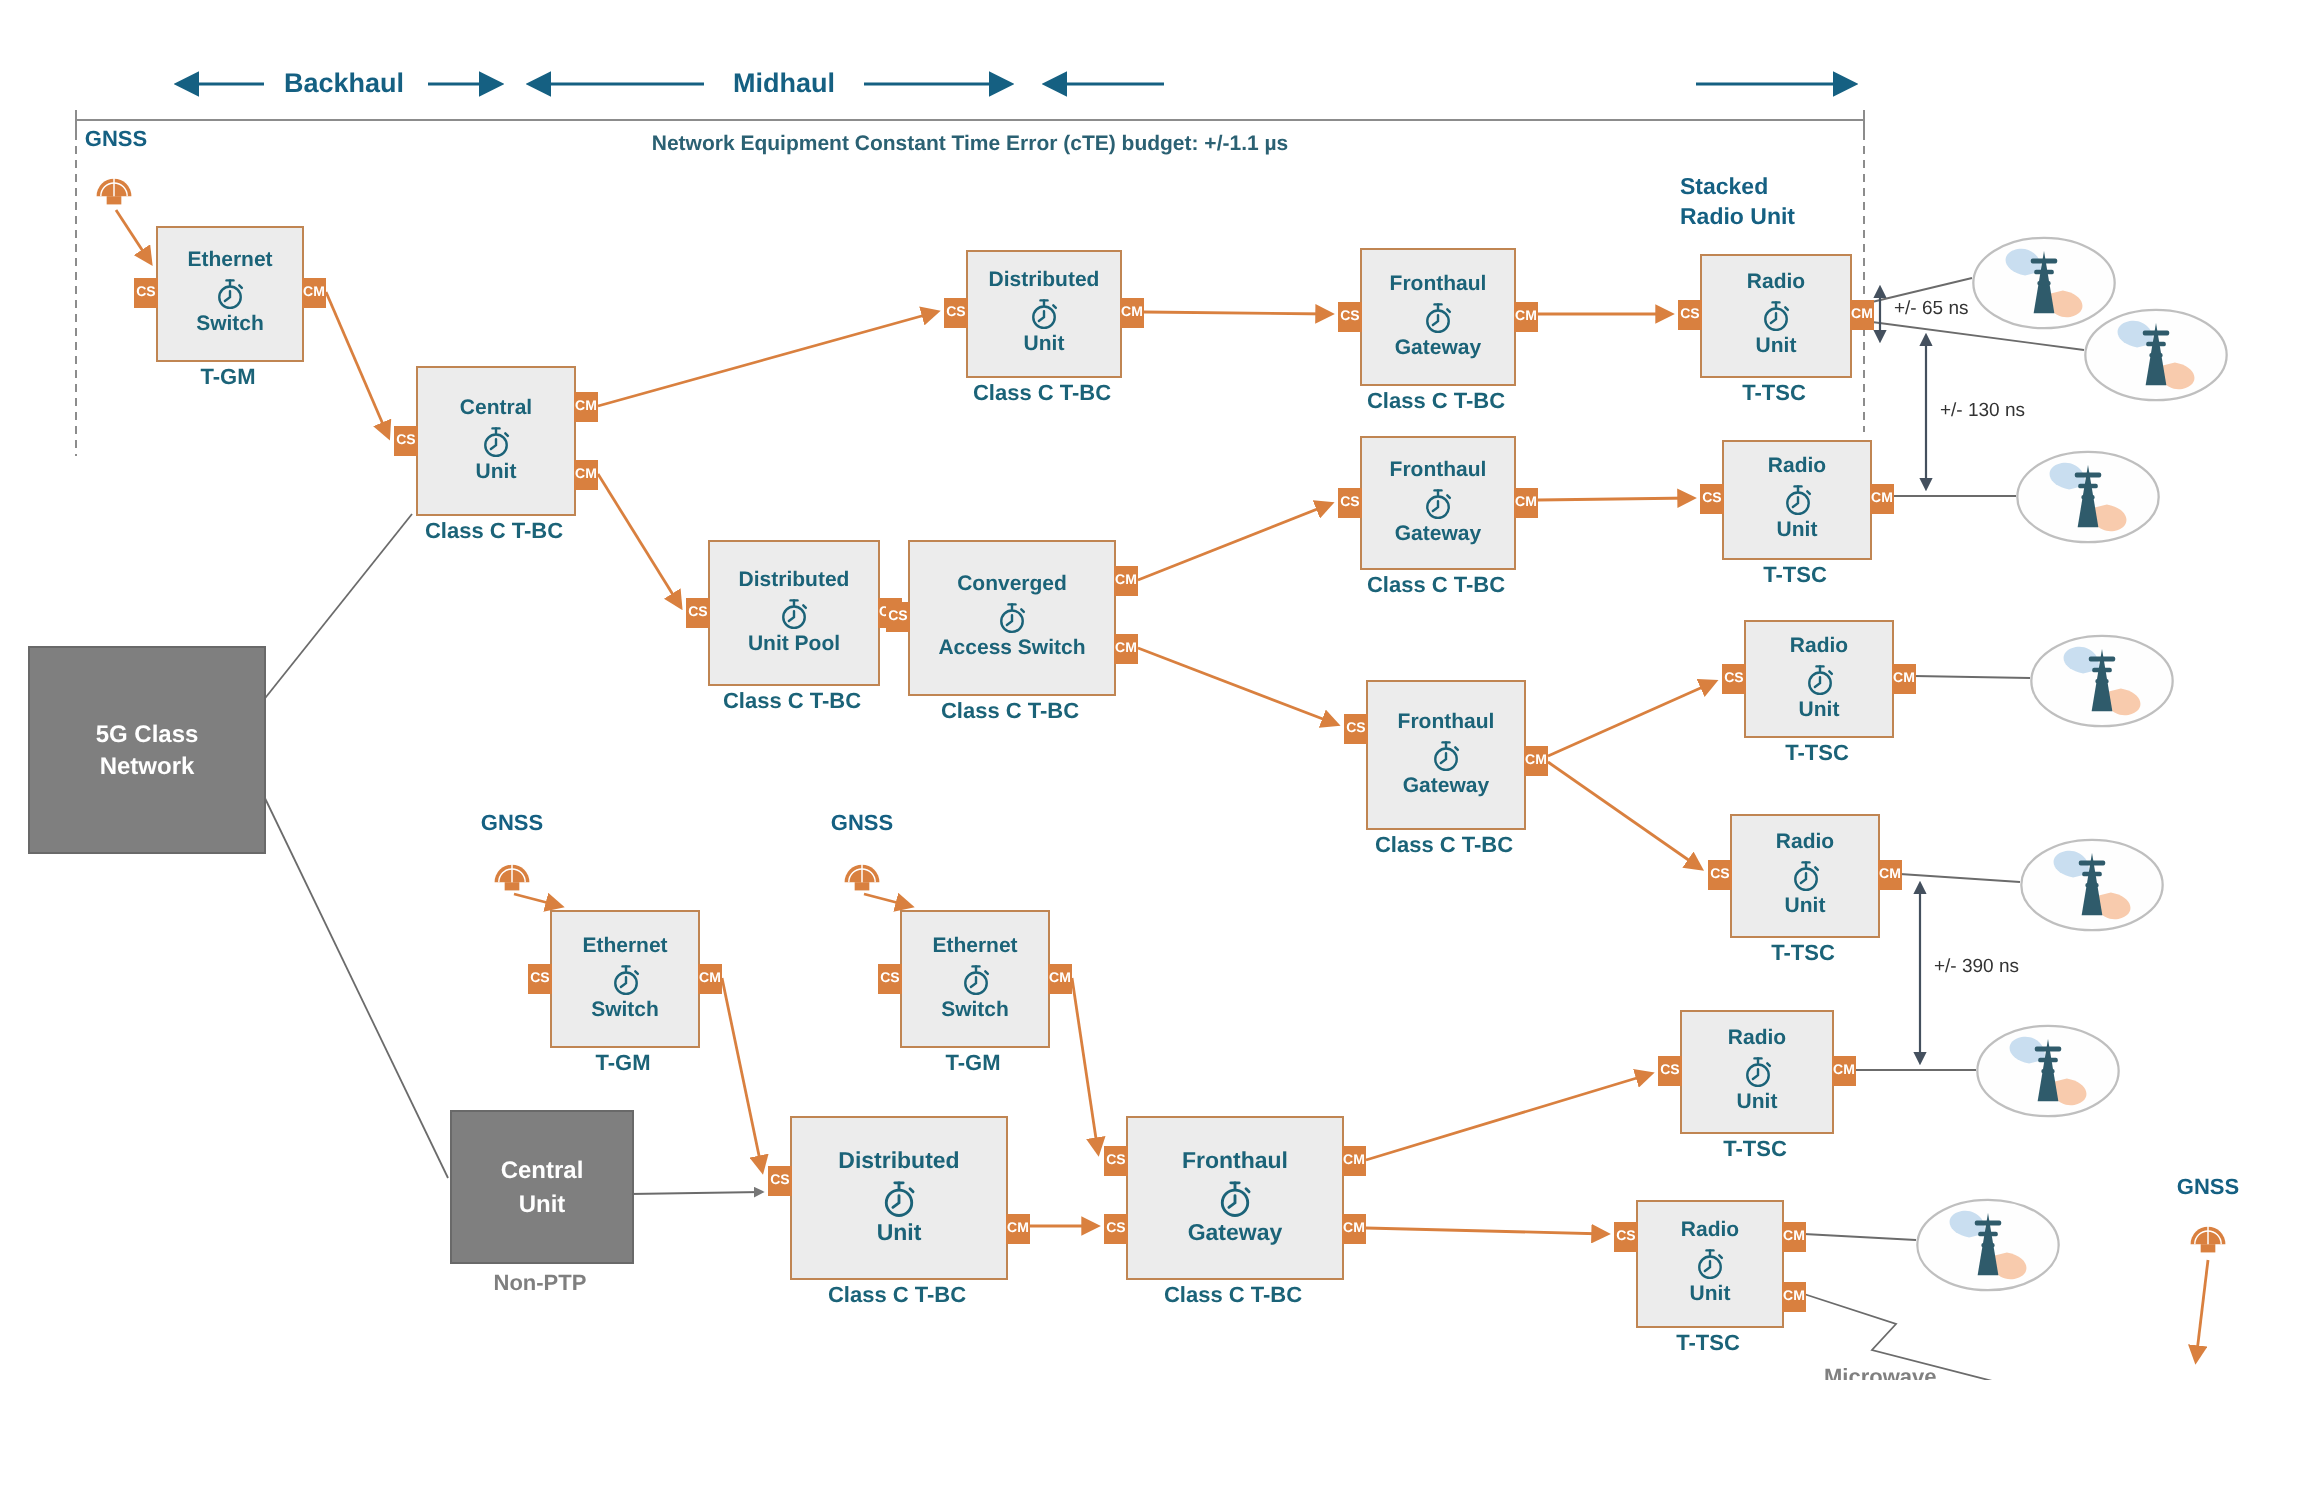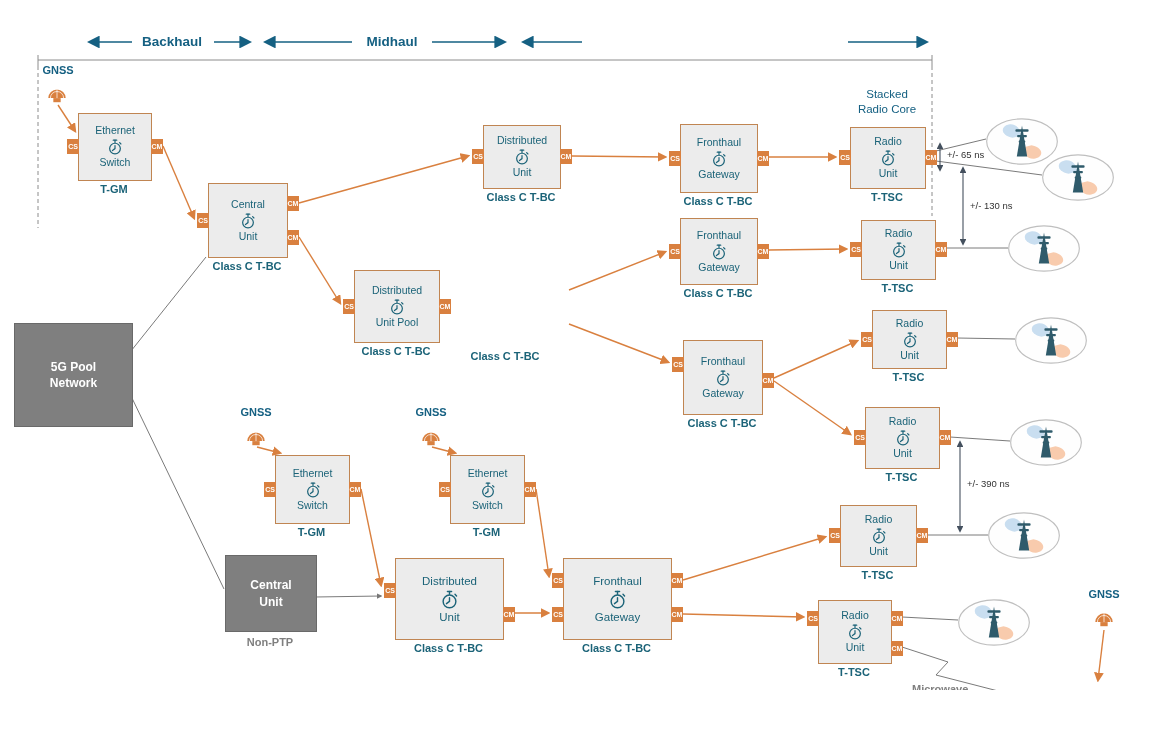--- a/index.html
+++ b/index.html
@@ -1,37 +1,37 @@
 <!DOCTYPE html>
 <html><head>
 <meta charset="utf-8">
 <style>
   html,body{margin:0;padding:0}
   body{font-family:"Liberation Sans",sans-serif;background:#fff}
   #canvas{position:relative;width:1152px;height:690px;background:#fff;overflow:hidden}
   #wires{position:absolute;left:0;top:0;z-index:1}
   .node{position:absolute;z-index:2;background:#ECECEC;border:1px solid #C08552;display:flex;flex-direction:column;align-items:center;justify-content:center;row-gap:1px}
-  .node .t{font-size:10.5px;font-weight:400;color:#1B6378;line-height:1.1;text-align:center;white-space:nowrap}
+  .node .t{font-size:10.5px;font-weight:700;color:#1B6378;line-height:1.1;text-align:center;white-space:nowrap}
   .node.lg .t{font-size:11.5px}
   .clk{width:16px;height:16px;margin:1px 0;flex:none}
   .node.lg .clk{width:19px;height:19px}
   .port{position:absolute;width:12px;height:15px;background:#D9803F;color:#fff;font-size:7px;font-weight:700;display:flex;align-items:center;justify-content:center;line-height:1;z-index:3}
   .port.l{left:-12px}
   .port.r{right:-12px}
   .cap{position:absolute;z-index:2;font-size:11px;font-weight:700;color:#1B6378;text-align:center;white-space:nowrap}
   .cap.nonptp{color:#7F7F7F}
   .graybox{position:absolute;z-index:2;background:#7F7F7F;border:1px solid #696969;color:#fff;display:flex;flex-direction:column;align-items:center;justify-content:center;row-gap:2px}
   .graybox .t{font-size:12px;font-weight:700;line-height:1.2}
   .hdr{position:absolute;z-index:2;color:#156082;font-weight:700;font-size:13.5px;text-align:center;white-space:nowrap}
   .lbl{position:absolute;z-index:3;white-space:nowrap}
   .budget{font-size:10.5px;font-weight:700;color:#2B6173;text-align:center}
   .gnss{font-size:11px;font-weight:700;color:#156082;text-align:center}
   .tol{font-size:9.5px;color:#333}
   .mw{font-size:11px;font-weight:700;color:#808080}
-  .stacked{font-size:11.5px;font-weight:400;color:#156082;text-align:center;line-height:1.3}
+  .stacked{font-size:11.5px;font-weight:700;color:#156082;text-align:left;line-height:1.3}
 </style>
 </head>
 <body>
 
 <div id="canvas">
 
 <svg id="wires" width="1152" height="744" viewBox="0 0 1152 744">
   <defs>
     <marker id="mO" viewBox="0 0 8 8" markerWidth="7" markerHeight="7" refX="6" refY="4" orient="auto">
           <path d="M0 0L8 4L0 8Z" fill="#D9803F"></path>
@@ -146,37 +146,38 @@
     <use href="#ant" x="1006" y="224" width="76" height="49"></use>
     <use href="#ant" x="1013" y="316" width="76" height="49"></use>
     <use href="#ant" x="1008" y="418" width="76" height="49"></use>
     <use href="#ant" x="986" y="511" width="76" height="49"></use>
     <use href="#ant" x="956" y="598" width="76" height="49"></use>
   </g>
 </svg>
 
 <div class="hdr" style="left:117px;top:34px;width:110px">Backhaul</div>
 <div class="hdr" style="left:337px;top:34px;width:110px">Midhaul</div>
+<div class="lbl budget" style="left:215px;top:66px;width:540px">Network Equipment Constant Time Error (cTE) budget: +/-1.1 µs</div>
 
 <div class="lbl gnss" style="left:38px;top:64px;width:40px">GNSS</div>
 <div class="lbl gnss" style="left:234px;top:406px;width:44px">GNSS</div>
 <div class="lbl gnss" style="left:409px;top:406px;width:44px">GNSS</div>
 <div class="lbl gnss" style="left:1082px;top:588px;width:44px">GNSS</div>
 
 <div class="lbl stacked" style="left:840px;top:87px;width:94px">
   <div>Stacked</div>
-  <div>Radio Core</div>
+  <div>Radio Unit</div>
 </div>
 <div class="lbl tol" style="left:947px;top:149px">+/- 65 ns</div>
 <div class="lbl tol" style="left:970px;top:200px">+/- 130 ns</div>
 <div class="lbl tol" style="left:967px;top:478px">+/- 390 ns</div>
 <div class="lbl mw" style="left:912px;top:683px">Microwave</div>
 
 <div class="graybox" style="left:14px;top:323px;width:117px;height:102px">
-  <div class="t">5G Pool</div>
+  <div class="t">5G Class</div>
   <div class="t">Network</div>
 </div>
 <div class="graybox" style="left:225px;top:555px;width:90px;height:75px">
   <div class="t">Central</div>
   <div class="t">Unit</div>
 </div>
 <div class="cap nonptp" style="left:225px;top:636px;width:90px">Non-PTP</div>
 
 <div class="node" style="left:78px;top:113px;width:72px;height:66px">
   <span class="port l" style="top:25px">CS</span>
@@ -260,20 +261,30 @@
   <span class="port l" style="top:28px">CS</span>
   <span class="port r" style="top:28px">CM</span>
   <div class="t">Distributed</div>
   <svg class="clk" viewBox="0 0 20 20">
         <use href="#clock"></use>
       </svg>
   <div class="t">Unit Pool</div>
 </div>
 <div class="cap" style="left:336px;top:345px;width:120px">Class C T-BC</div>
 
+<div class="node" style="left:454px;top:270px;width:102px;height:76px">
+  <span class="port l" style="top:30px">CS</span>
+  <span class="port r" style="top:12px">CM</span>
+  <span class="port r" style="top:46px">CM</span>
+  <div class="t">Converged</div>
+  <svg class="clk" viewBox="0 0 20 20">
+        <use href="#clock"></use>
+      </svg>
+  <div class="t">Access Switch</div>
+</div>
 <div class="cap" style="left:436px;top:350px;width:138px">Class C T-BC</div>
 
 <div class="node" style="left:683px;top:340px;width:78px;height:73px">
   <span class="port l" style="top:16px">CS</span>
   <span class="port r" style="top:32px">CM</span>
   <div class="t">Fronthaul</div>
   <svg class="clk" viewBox="0 0 20 20">
         <use href="#clock"></use>
       </svg>
   <div class="t">Gateway</div>

